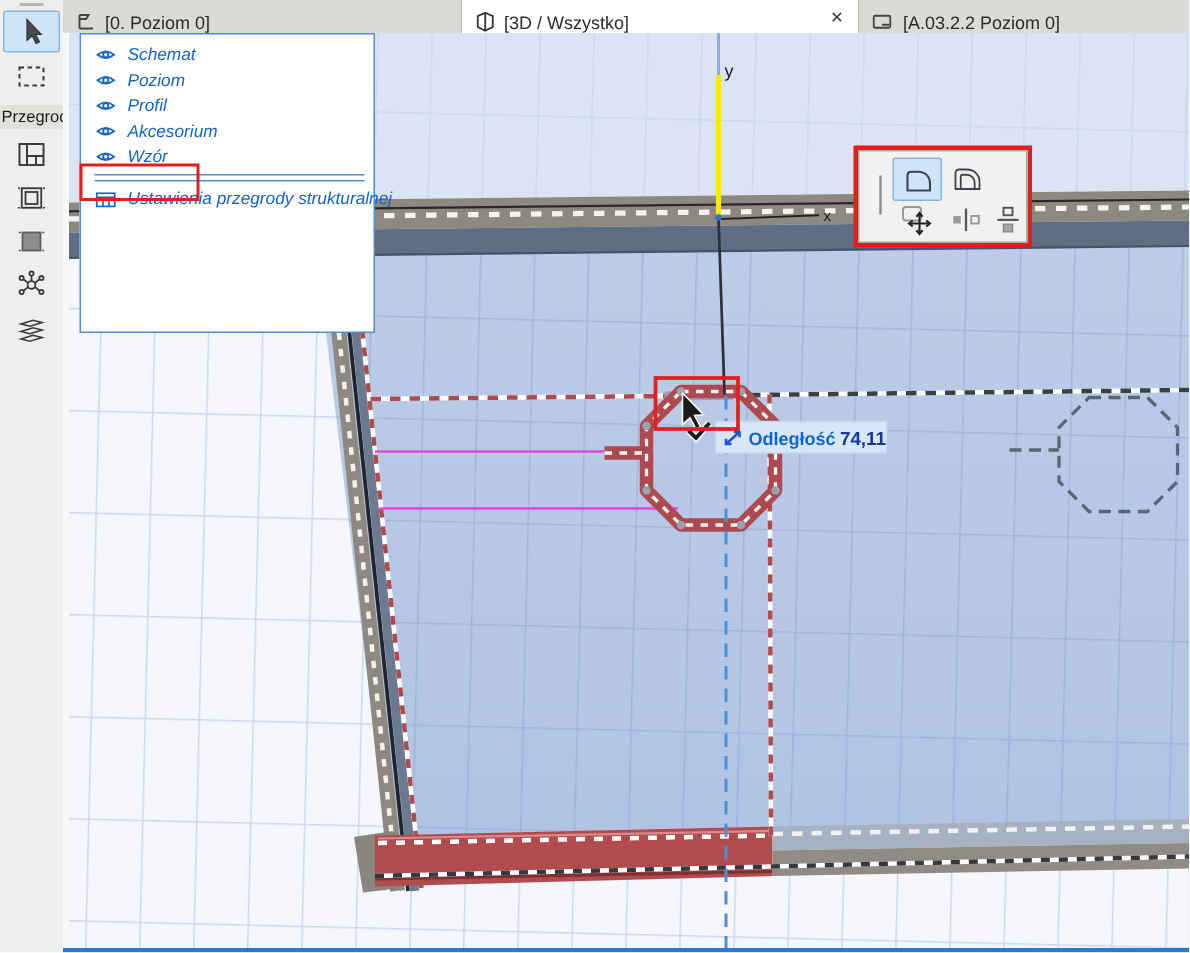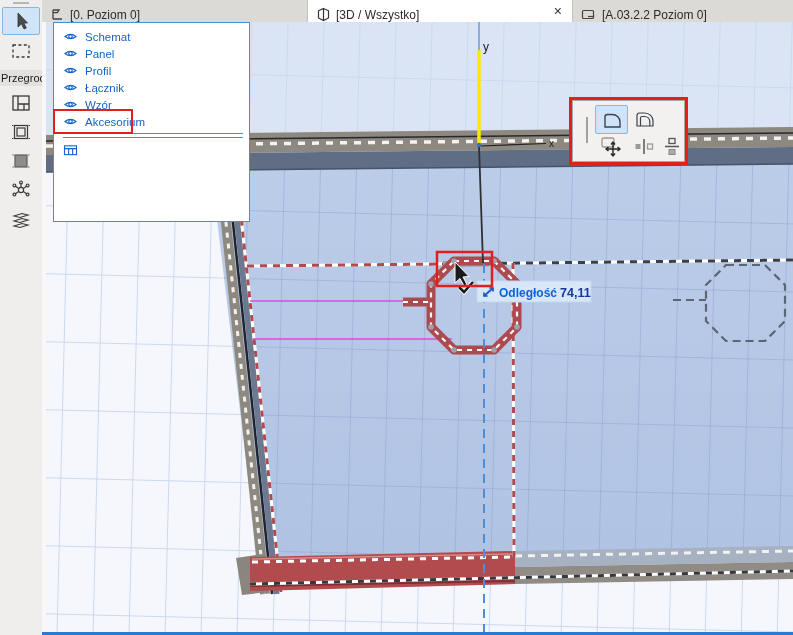--- a/index.html
+++ b/index.html
@@ -20,21 +20,21 @@
   #gutter{position:absolute;left:42px;top:22px;width:4px;height:613px;background:#f8f8f8;}
   .tool{width:36px;height:26px;margin:3px auto;display:flex;align-items:center;justify-content:center;border-radius:2px;}
   .tool.selected{background:#cfe4f8;border:1px solid #84b6e4;}
   #sidebar .topline{width:16px;margin:2px auto 0;border-top:2px solid #b9b7b4;}
   #group-label{width:42px;height:16px;background:#e3e1de;font-size:11px;color:#1c1c1c;
                line-height:16px;overflow:hidden;white-space:nowrap;margin:6px 0 4px 0;padding-left:1px;box-sizing:border-box;}
 
   
   #menu{position:absolute;left:53px;top:22px;width:197px;height:200px;background:#fff;
         border:1px solid #4a90d0;box-sizing:border-box;padding-top:5px;z-index:30;}
-  .mi{display:flex;align-items:center;height:17px;padding-left:9px;gap:6px;font-size:11.5px;color:#1464c8;white-space:nowrap;}
+  .mi{display:flex;align-items:center;height:17px;padding-left:9px;gap:6px;font-size:11.5px;color:#1464c8;white-space:nowrap;font-style:italic;}
   .mi .micon{flex:0 0 16px;display:flex;}
   .mdiv{border-top:1px solid #4a90d0;margin:3px 6px 3px 9px;}
   #wzor-box{position:absolute;left:-1px;top:86px;width:76px;height:21px;border:2px solid #e21f1c;pointer-events:none;}
 
   
   #palette-frame{position:absolute;left:569px;top:97px;width:119px;height:68px;border:3px solid #e21f1c;box-sizing:border-box;z-index:25;}
   #palette{width:100%;height:100%;background:#f2f1ef;border:1px solid #a9a7a3;box-sizing:border-box;position:relative;}
   .pbtn{position:absolute;display:flex;align-items:center;justify-content:center;border-radius:2px;}
   .pbtn.selected{background:#cfe4f8;border:1px solid #85b8e8;}
 
@@ -265,67 +265,59 @@
         </span>
     <span>Schemat</span>
   </div>
   <div class="mi">
     <span class="micon">
           <svg width="15" height="11" viewBox="0 0 16 12" fill="none" stroke="#1565c9" stroke-width="1.3">
             <path d="M2,6 Q8,1.2 14,6 Q8,10.8 2,6 Z"></path>
             <circle cx="8" cy="6" r="1.9"></circle>
           </svg>
         </span>
-    <span>Panel</span>
+    <span>Poziom</span>
   </div>
   <div class="mi">
     <span class="micon">
           <svg width="15" height="11" viewBox="0 0 16 12" fill="none" stroke="#1565c9" stroke-width="1.3">
             <path d="M2,6 Q8,1.2 14,6 Q8,10.8 2,6 Z"></path>
             <circle cx="8" cy="6" r="1.9"></circle>
           </svg>
         </span>
     <span>Profil</span>
   </div>
   <div class="mi">
     <span class="micon">
           <svg width="15" height="11" viewBox="0 0 16 12" fill="none" stroke="#1565c9" stroke-width="1.3">
             <path d="M2,6 Q8,1.2 14,6 Q8,10.8 2,6 Z"></path>
             <circle cx="8" cy="6" r="1.9"></circle>
           </svg>
         </span>
-    <span>Łącznik</span>
+    <span>Akcesorium</span>
   </div>
   <div class="mi">
     <span class="micon">
           <svg width="15" height="11" viewBox="0 0 16 12" fill="none" stroke="#1565c9" stroke-width="1.3">
             <path d="M2,6 Q8,1.2 14,6 Q8,10.8 2,6 Z"></path>
             <circle cx="8" cy="6" r="1.9"></circle>
           </svg>
         </span>
     <span>Wzór</span>
-  </div>
-  <div class="mi">
-    <span class="micon">
-          <svg width="15" height="11" viewBox="0 0 16 12" fill="none" stroke="#1565c9" stroke-width="1.3">
-            <path d="M2,6 Q8,1.2 14,6 Q8,10.8 2,6 Z"></path>
-            <circle cx="8" cy="6" r="1.9"></circle>
-          </svg>
-        </span>
-    <span>Akcesorium</span>
   </div>
   <div class="mdiv"></div>
   <div class="mdiv"></div>
   <div class="mi">
     <span class="micon">
           <svg width="15" height="12" viewBox="0 0 16 13" fill="none" stroke="#1565c9" stroke-width="1.2">
             <rect x="1.5" y="2" width="13" height="9.5"></rect>
             <path d="M1.5,5 H14.5 M6,5 V11.5 M10.3,5 V11.5"></path>
           </svg>
         </span>
+    <span>Ustawienia przegrody strukturalnej</span>
   </div>
   <div id="wzor-box"></div>
 </div>
 
 <div id="palette-frame">
   <div id="palette">
     <svg width="4" height="30" style="position:absolute;left:12px;top:14px">
           <line x1="2" y1="2" x2="2" y2="28" stroke="#8c8c8c" stroke-width="1.6"></line>
         </svg>
     <div class="pbtn selected" style="left:22px;top:4px;width:31px;height:27px">

